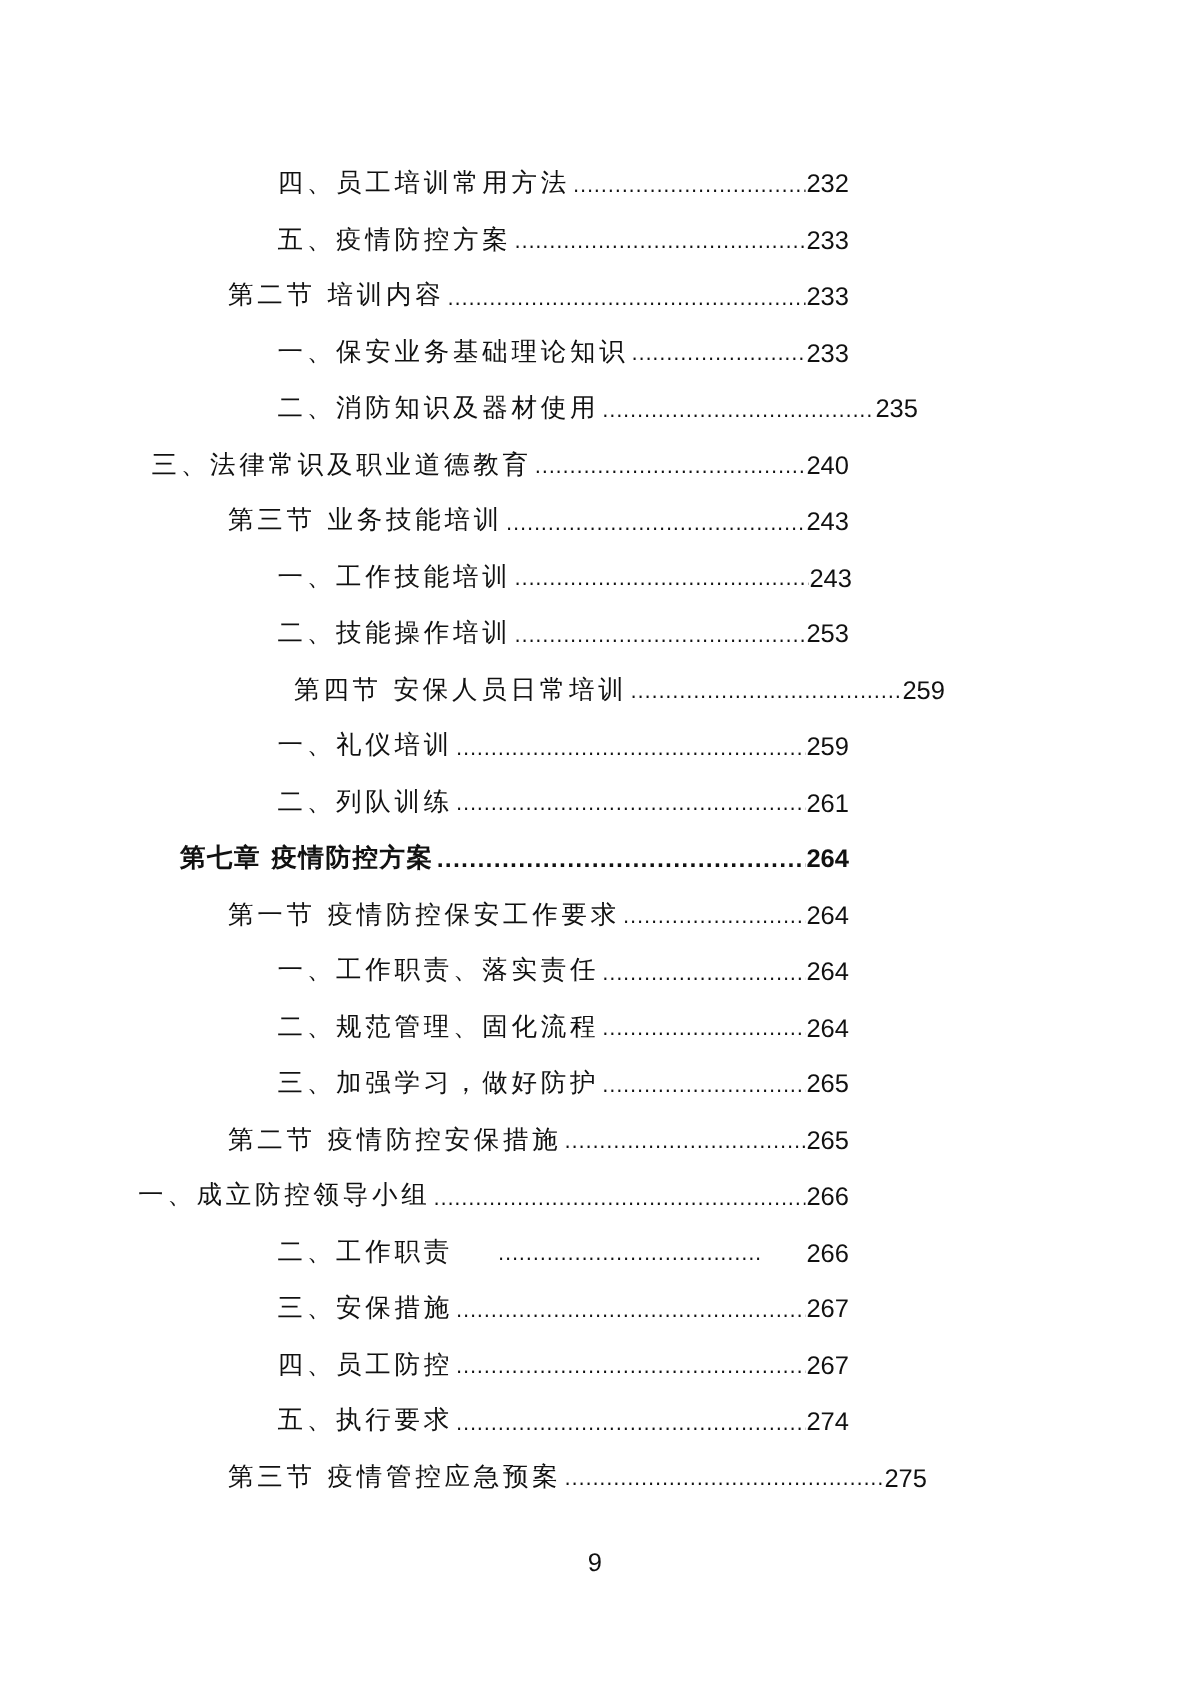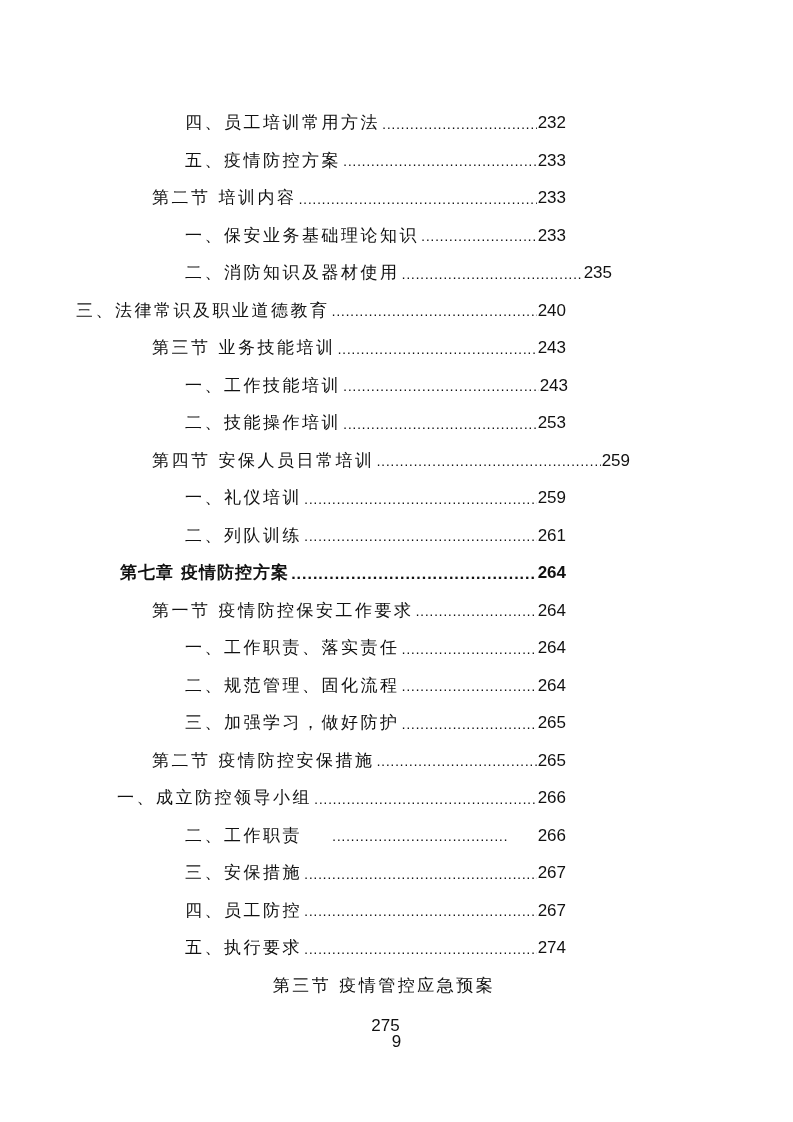--- a/index.html
+++ b/index.html
@@ -65,41 +65,41 @@
     <div class="toc-row lvl-item" style="padding-left: 185px; padding-right: 121px;">
       <span class="title"><span>一、</span><span>保安业务基础理论知识</span></span>
       <span class="leader">........................................................................................................................................................................................................</span>
       <span class="page">233</span>
     </div>
     <div class="toc-row lvl-item" style="padding-left: 185px; padding-right: 75px;">
       <span class="title"><span>二、</span><span>消防知识及器材使用</span></span>
       <span class="leader">........................................................................................................................................................................................................</span>
       <span class="page">235</span>
     </div>
-    <div class="toc-row lvl-item" style="padding-left: 76px; padding-right: 121px;">
+    <div class="toc-row lvl-item" style="padding-left: 101px; padding-right: 121px;">
       <span class="title"><span>三、</span><span>法律常识及职业道德教育</span></span>
       <span class="leader">........................................................................................................................................................................................................</span>
       <span class="page">240</span>
     </div>
     <div class="toc-row lvl-section" style="padding-left: 152px; padding-right: 121px;">
       <span class="title"><span>第三节 </span><span>业务技能培训</span></span>
       <span class="leader">........................................................................................................................................................................................................</span>
       <span class="page">243</span>
     </div>
     <div class="toc-row lvl-item" style="padding-left: 185px; padding-right: 119px;">
       <span class="title"><span>一、</span><span>工作技能培训</span></span>
       <span class="leader">........................................................................................................................................................................................................</span>
       <span class="page">243</span>
     </div>
     <div class="toc-row lvl-item" style="padding-left: 185px; padding-right: 121px;">
       <span class="title"><span>二、</span><span>技能操作培训</span></span>
       <span class="leader">........................................................................................................................................................................................................</span>
       <span class="page">253</span>
     </div>
-    <div class="toc-row lvl-section" style="padding-left: 152px; padding-right: 57px;">
+    <div class="toc-row lvl-section" style="padding-left: 152px; padding-right: 57px; margin-left: 44px;">
       <span class="title"><span>第四节 </span><span>安保人员日常培训</span></span>
       <span class="leader">........................................................................................................................................................................................................</span>
       <span class="page">259</span>
     </div>
     <div class="toc-row lvl-item" style="padding-left: 185px; padding-right: 121px;">
       <span class="title"><span>一、</span><span>礼仪培训</span></span>
       <span class="leader">........................................................................................................................................................................................................</span>
       <span class="page">259</span>
     </div>
     <div class="toc-row lvl-item" style="padding-left: 185px; padding-right: 121px;">
@@ -130,21 +130,21 @@
     <div class="toc-row lvl-item" style="padding-left: 185px; padding-right: 121px;">
       <span class="title"><span>三、</span><span>加强学习，做好防护</span></span>
       <span class="leader">........................................................................................................................................................................................................</span>
       <span class="page">265</span>
     </div>
     <div class="toc-row lvl-section" style="padding-left: 152px; padding-right: 121px;">
       <span class="title"><span>第二节 </span><span>疫情防控安保措施</span></span>
       <span class="leader">........................................................................................................................................................................................................</span>
       <span class="page">265</span>
     </div>
-    <div class="toc-row lvl-item" style="padding-left: 117px; padding-right: 121px;">
+    <div class="toc-row lvl-item" style="padding-left: 92px; padding-right: 121px;">
       <span class="title"><span>一、</span><span>成立防控领导小组</span></span>
       <span class="leader">........................................................................................................................................................................................................</span>
       <span class="page">266</span>
     </div>
     <div class="toc-row lvl-item" style="padding-left: 185px; padding-right: 121px; gap: 28px;">
       <span class="title"><span>二、</span><span>工作职责</span></span>
       <span class="leader">........................................................................................................................................................................................................</span>
       <span class="page">266</span>
     </div>
     <div class="toc-row lvl-item" style="padding-left: 185px; padding-right: 121px;">
@@ -155,20 +155,20 @@
     <div class="toc-row lvl-item" style="padding-left: 185px; padding-right: 121px;">
       <span class="title"><span>四、</span><span>员工防控</span></span>
       <span class="leader">........................................................................................................................................................................................................</span>
       <span class="page">267</span>
     </div>
     <div class="toc-row lvl-item" style="padding-left: 185px; padding-right: 121px;">
       <span class="title"><span>五、</span><span>执行要求</span></span>
       <span class="leader">........................................................................................................................................................................................................</span>
       <span class="page">274</span>
     </div>
-    <div class="toc-row lvl-section" style="padding-left: 152px; padding-right: 69px; flex-direction: column;">
+    <div class="toc-row lvl-section" style="padding-left: 152px; padding-right: 69px;">
       <span class="title"><span>第三节 </span><span>疫情管控应急预案</span></span>
       <span class="leader">........................................................................................................................................................................................................</span>
       <span class="page">275</span>
     </div>
   </div>
 
 <div class="page-number">9</div>
 
 </body></html>

